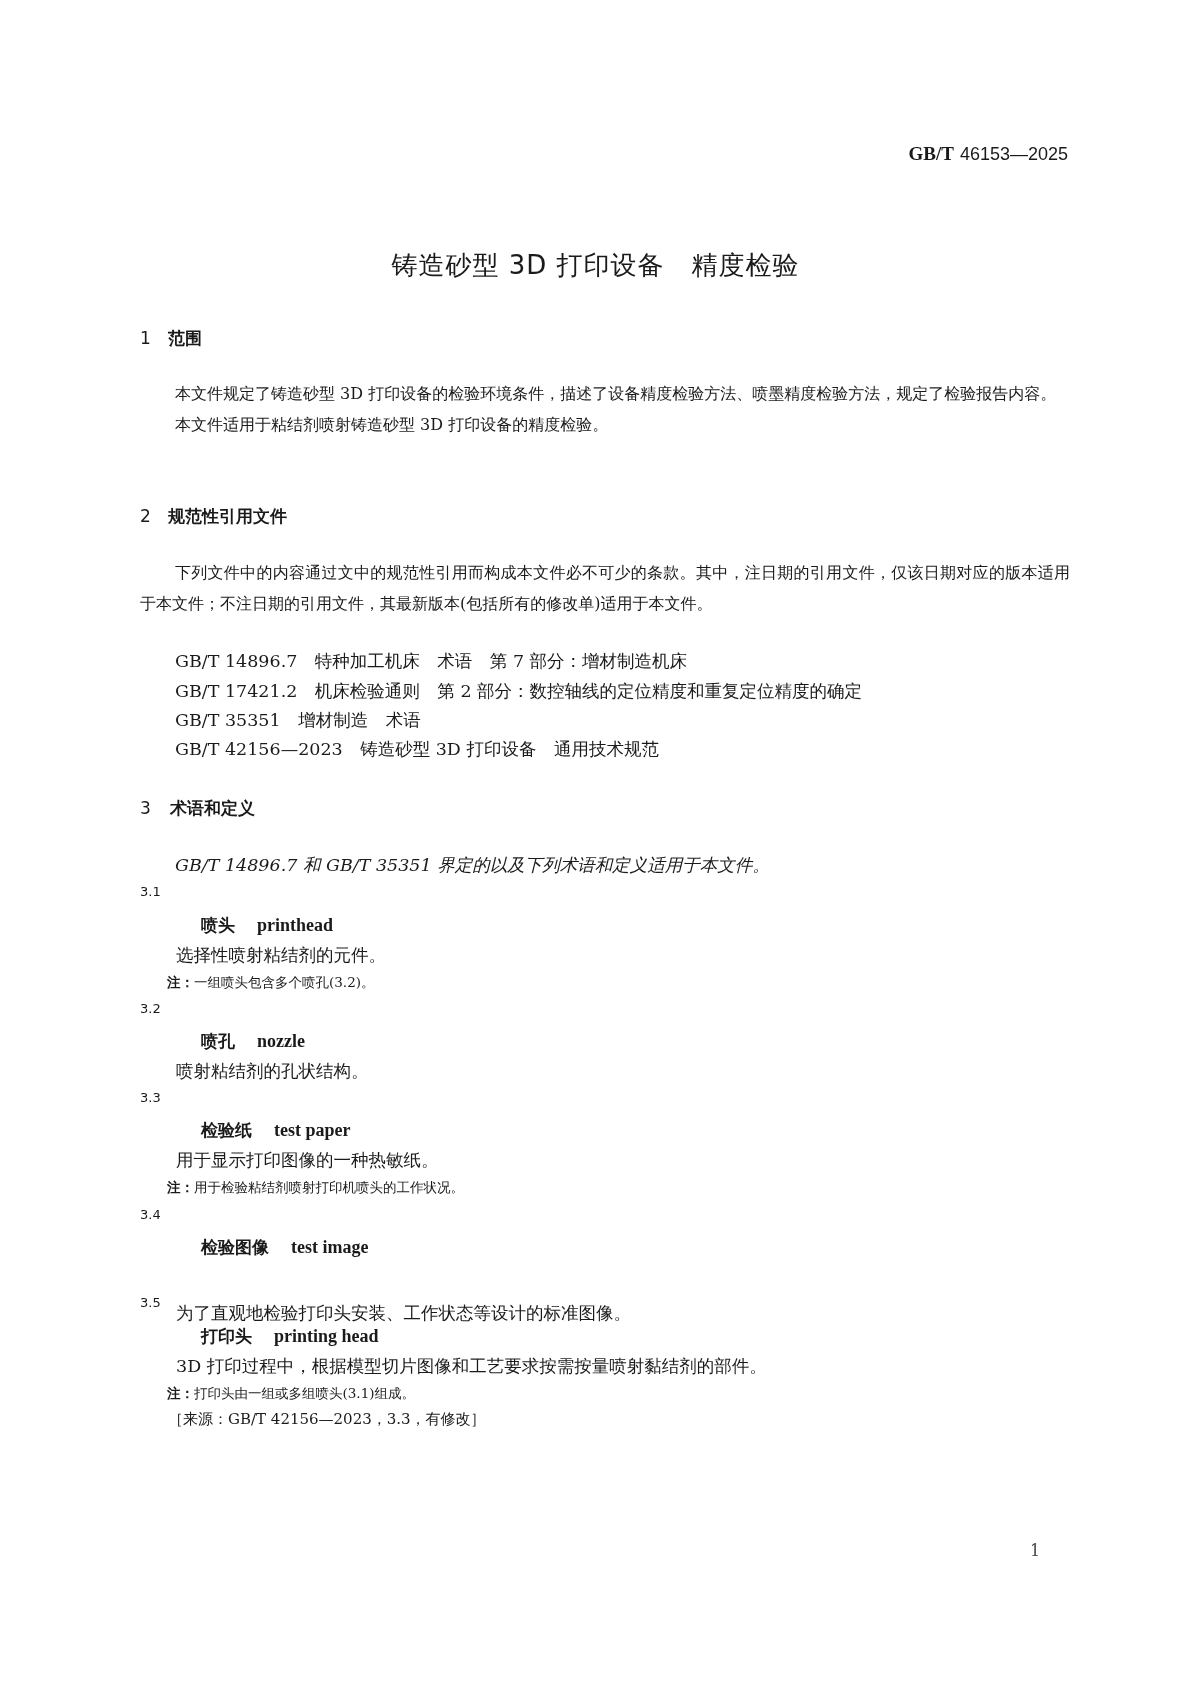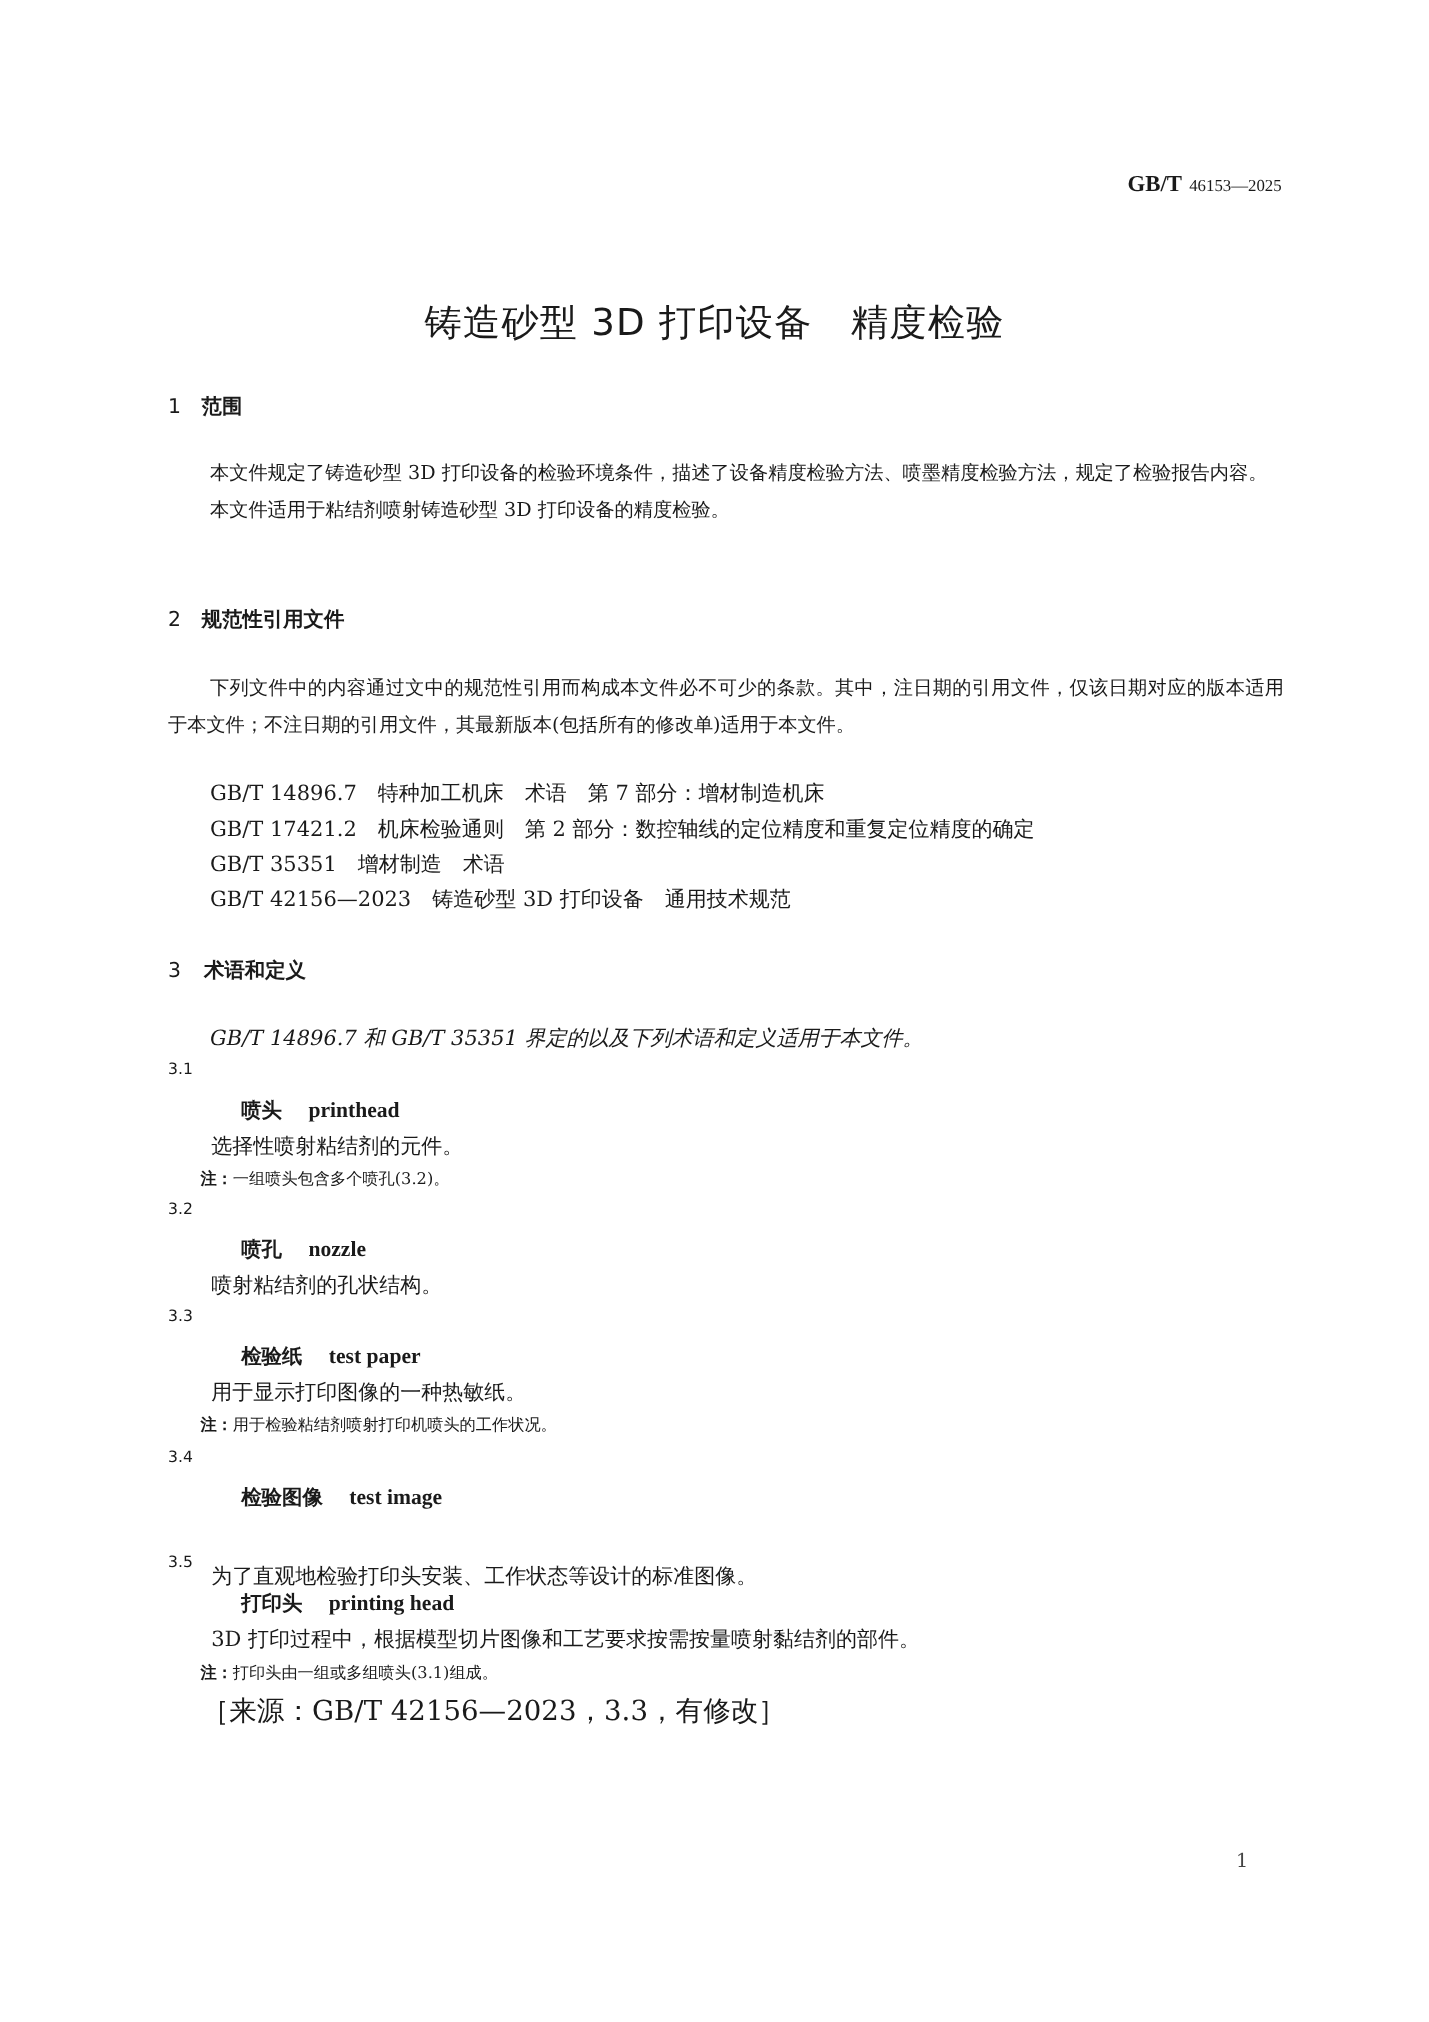--- a/index.html
+++ b/index.html
@@ -28,32 +28,32 @@
       right: 123px;
       font-size: 18px;
       white-space: nowrap;
     }
     .std-no .gbt {
       font-family: "Liberation Serif", serif;
       font-weight: bold;
       font-size: 19px;
     }
     .std-no .num {
-      font-family: Liberation Serif, serif;
-      font-size: 14px;
+      font-family: Liberation Sans, sans-serif;
+      font-size: 18px;
       margin-left: 6px;
     }
     .title {
       position: absolute;
       top: 248px;
       left: 0;
       width: 1191px;
       text-align: center;
       font-family: "DejaVu Sans", sans-serif;
-      font-size: 31px;
+      font-size: 26px;
       font-weight: normal;
       letter-spacing: 1px;
       white-space: pre;
     }
     .abs { position: absolute; white-space: nowrap; }
     .h1 {
       font-family: "DejaVu Sans", sans-serif;
       font-size: 17px;
       font-weight: bold;
     }
@@ -86,21 +86,21 @@
     .def {
       font-size: 17.5px;
       left: 176px;
     }
     .note {
       font-size: 13.5px;
       left: 167px;
     }
     .note .lab { font-weight: bold; font-family: "DejaVu Sans", sans-serif; }
     .source {
-      font-size: 23px;
+      font-size: 15px;
       left: 168px;
     }
     .page-num {
       position: absolute;
       top: 1541px;
       left: 1030px;
       font-size: 16px;
       color: #444;
     }
   </style>

